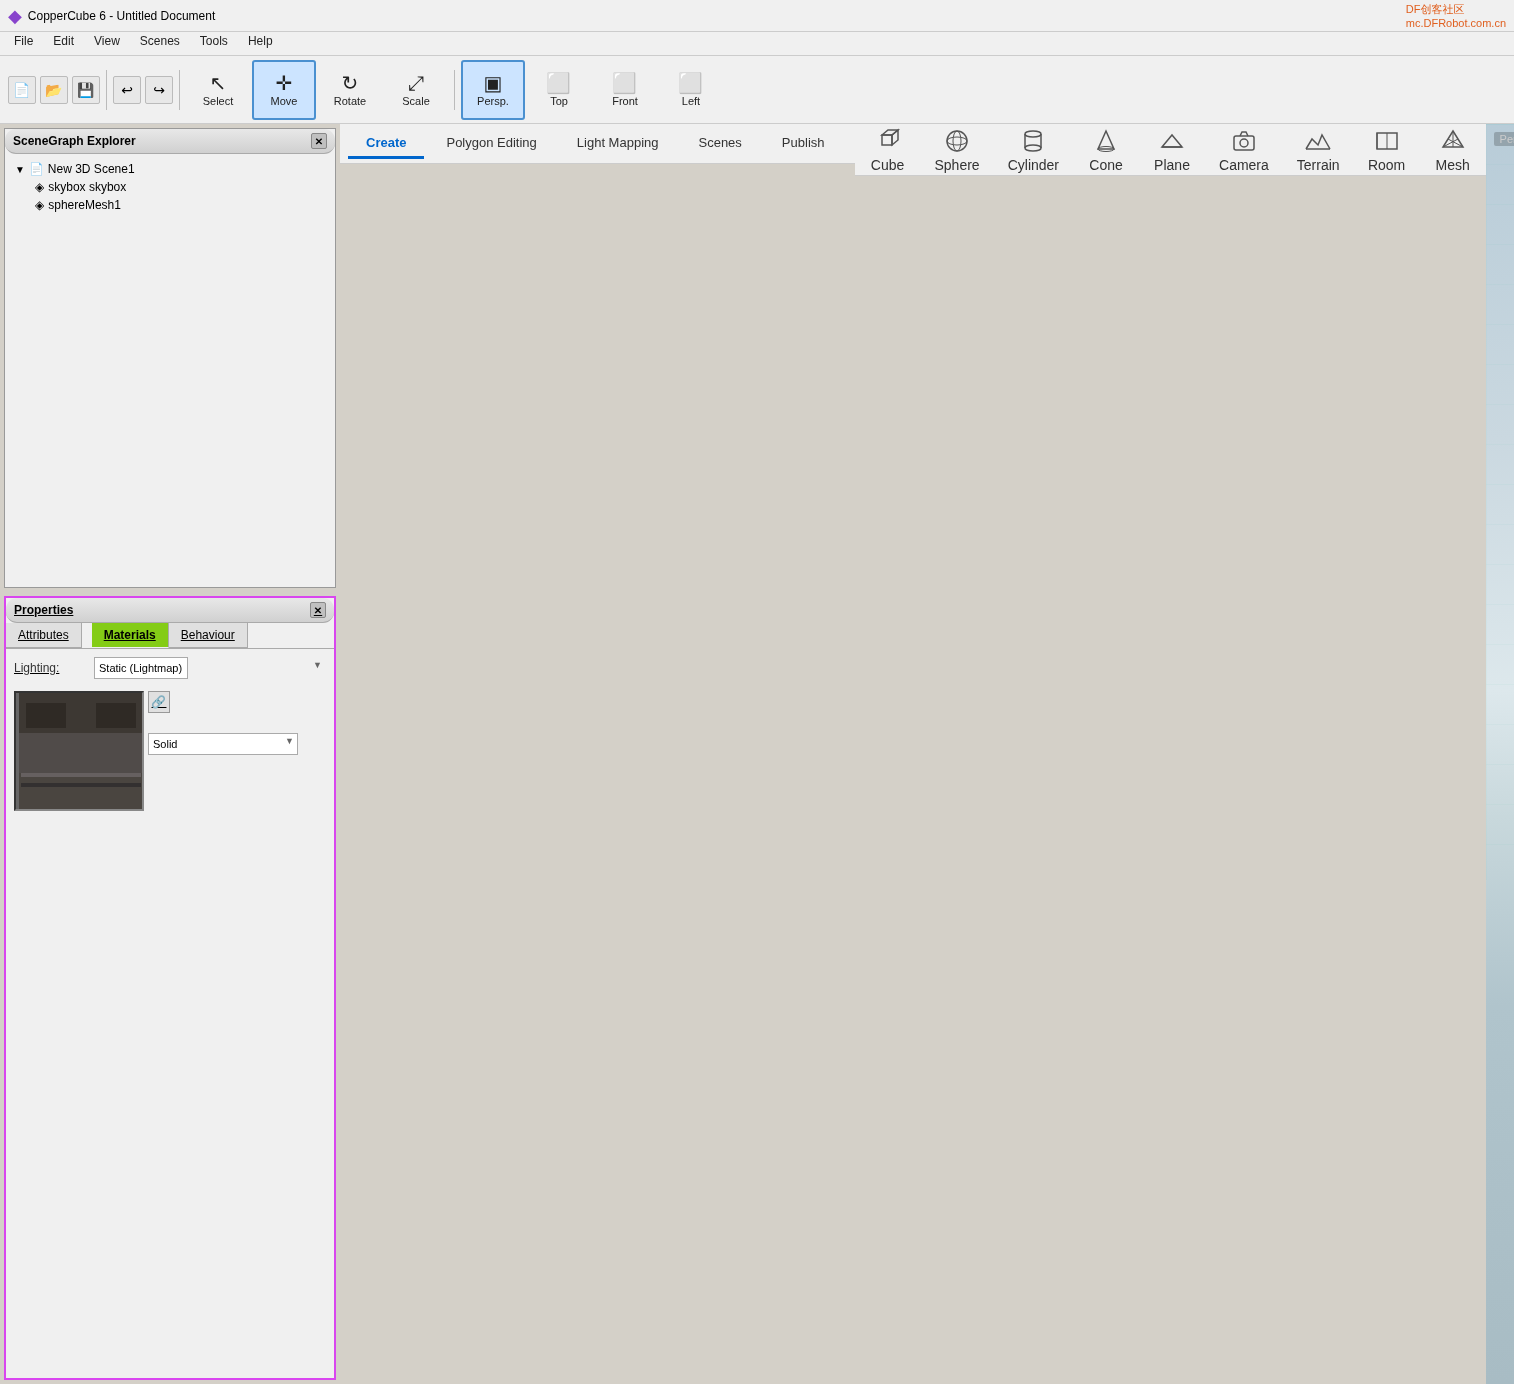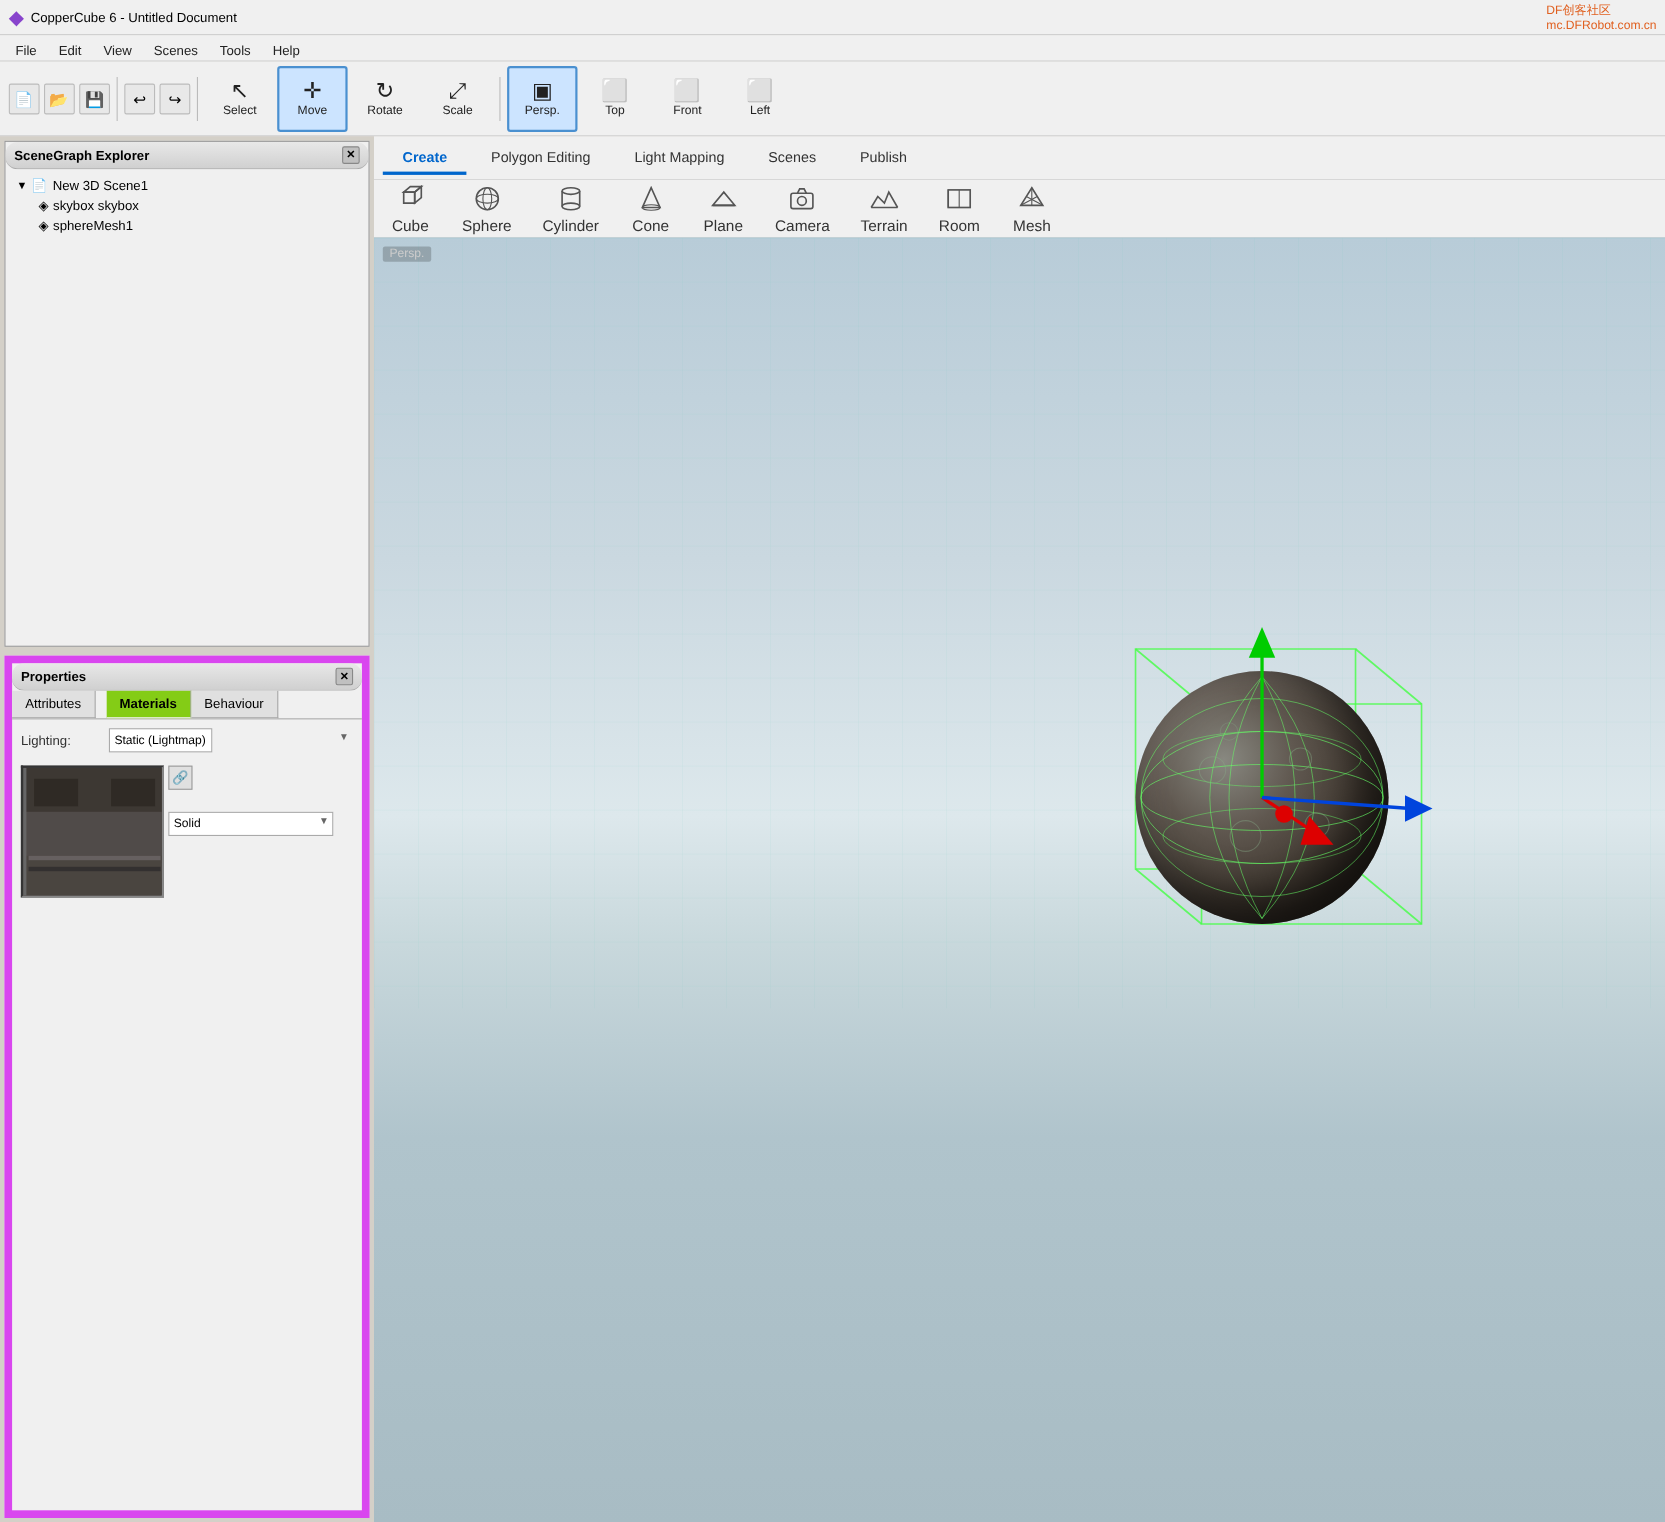--- a/index.html
+++ b/index.html
@@ -7,21 +7,21 @@
 
     
     #title-bar {
       display: flex; align-items: center; background: #f0f0f0; height: 32px;
       padding: 0 8px; border-bottom: 1px solid #ccc; user-select: none;
     }
     #title-bar .watermark { margin-left: auto; font-size: 11px; color: #e06020; }
 
     
     #menu-bar {
-      display: flex; align-items: flex-end; background: #f0f0f0; height: 24px;
+      display: flex; align-items: flex-start; background: #f0f0f0; height: 24px;
       padding: 0 4px; border-bottom: 1px solid #ccc;
     }
     #menu-bar .menu-item {
       padding: 2px 10px; cursor: pointer; font-size: 12px; color: #222;
     }
 
     
     #toolbar {
       display: flex; align-items: center; background: #f0f0f0; height: 68px;
       border-bottom: 1px solid #ccc; padding: 4px 8px; gap: 2px;
@@ -63,21 +63,21 @@
       font-size: 10px; border-radius: 2px;
     }
     .tree-area { padding: 6px; }
     .tree-item { display: flex; align-items: center; padding: 2px 4px; cursor: pointer; border-radius: 2px; }
     .tree-item .arrow { margin-right: 4px; font-size: 10px; }
     .tree-item .item-icon { margin-right: 4px; font-size: 12px; }
     .tree-sub { padding-left: 20px; }
 
     
     #properties {
-      background: #f0f0f0; border: 7px solid #d946ef; margin: 4px; flex: 1;
+      background: #f0f0f0; border: 2px solid #d946ef; margin: 4px; flex: 1; text-decoration: underline;
     }
     .prop-tabs { display: flex; border-bottom: 1px solid #aaa; }
     .prop-tab {
       padding: 5px 12px; cursor: pointer; font-size: 12px; background: #e0e0e0;
       border-right: 1px solid #aaa; border-bottom: 1px solid #aaa;
     }
     .prop-tab.active { background: #84cc16; border-bottom-color: #f0f0f0; font-weight: bold; margin-left: 10px; }
     .prop-body { padding: 8px; }
     .prop-row { display: flex; align-items: center; margin-bottom: 8px; }
     .prop-label { width: 80px; font-size: 12px; color: #333; }
@@ -113,21 +113,21 @@
       content: '▼'; position: absolute; right: 4px; top: 3px; font-size: 9px;
       pointer-events: none; color: #666;
     }
     .mat-select {
       width: 150px; height: 22px; font-size: 11px; border: 1px solid #aaa;
       background: white; padding: 1px 4px; cursor: pointer;
       -webkit-appearance: none; appearance: none;
     }
 
     
-    #right-area { flex: 1; display: flex; flex-direction: column; }
+    #right-area { flex: 1; display: flex; flex-direction: row; }
 
     
     #view-tabs {
       display: flex; align-items: center; background: #f0f0f0;
       border-bottom: 1px solid #ccc; padding: 0 8px; height: 40px;
     }
     .view-tab {
       padding: 6px 18px; cursor: pointer; font-size: 13px; color: #333;
       border-bottom: 3px solid transparent; margin-right: 4px;
     }

